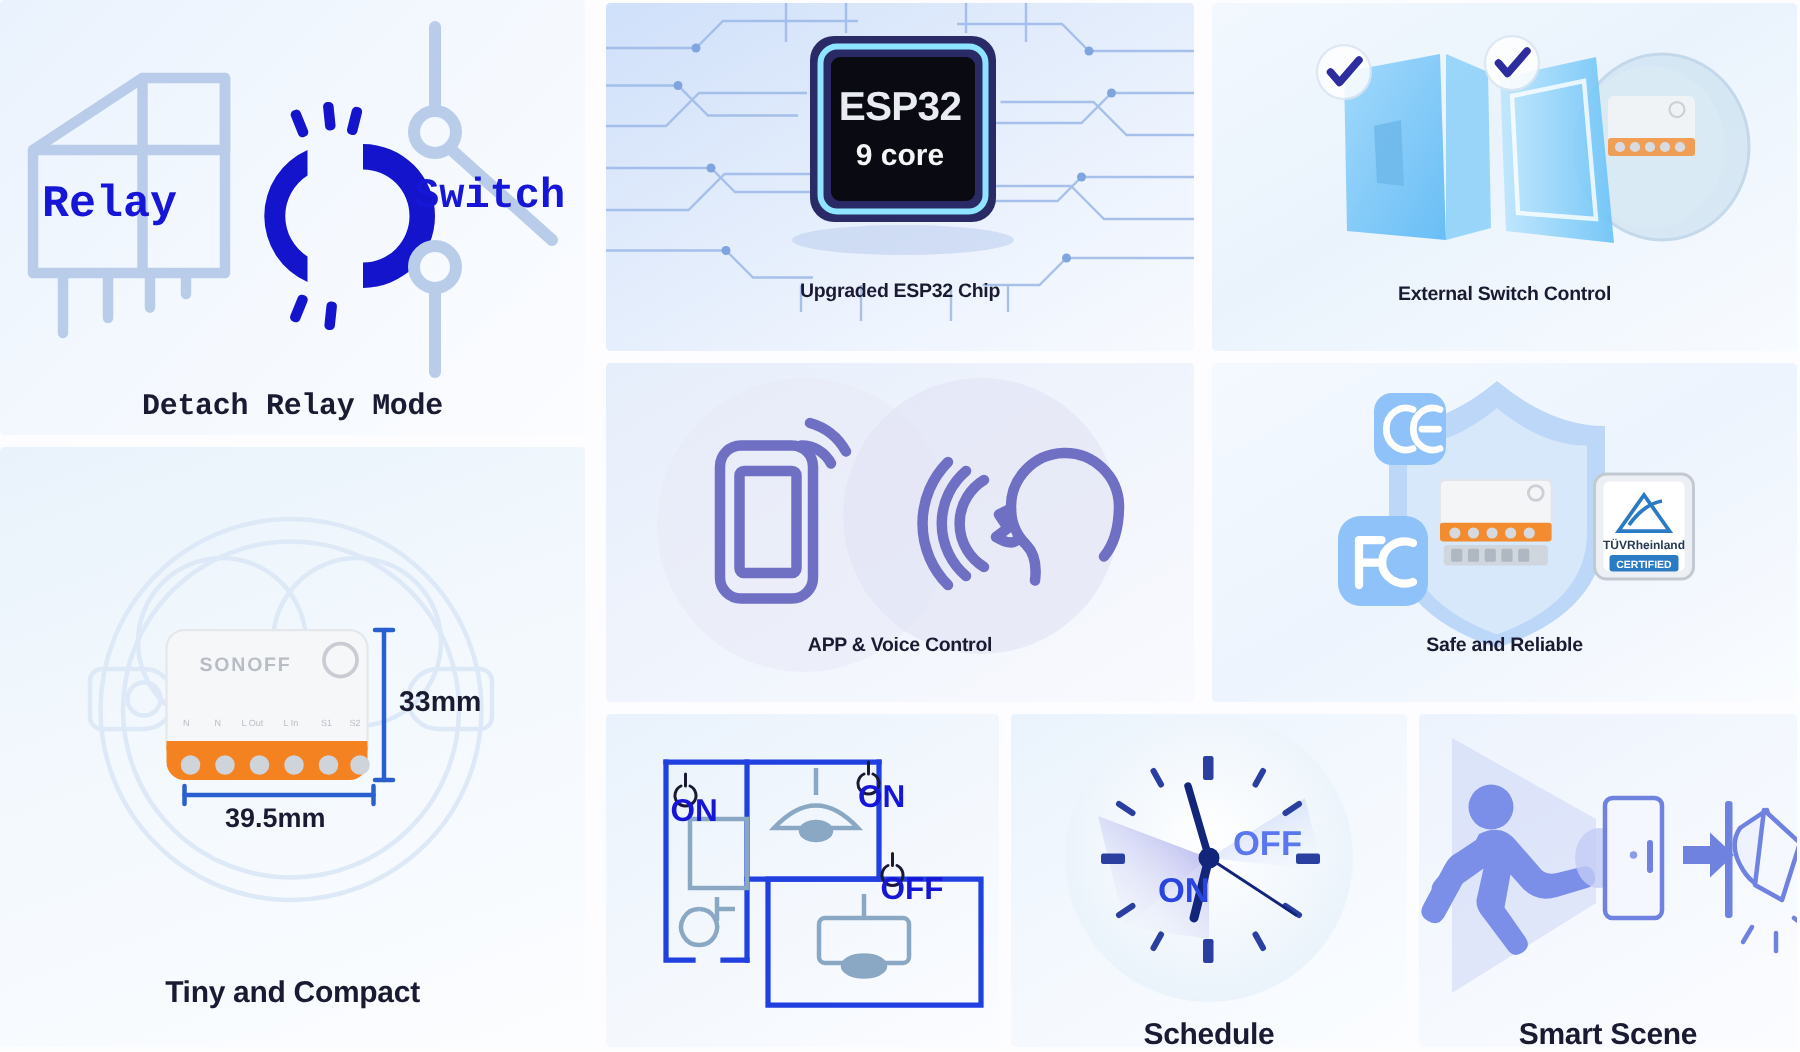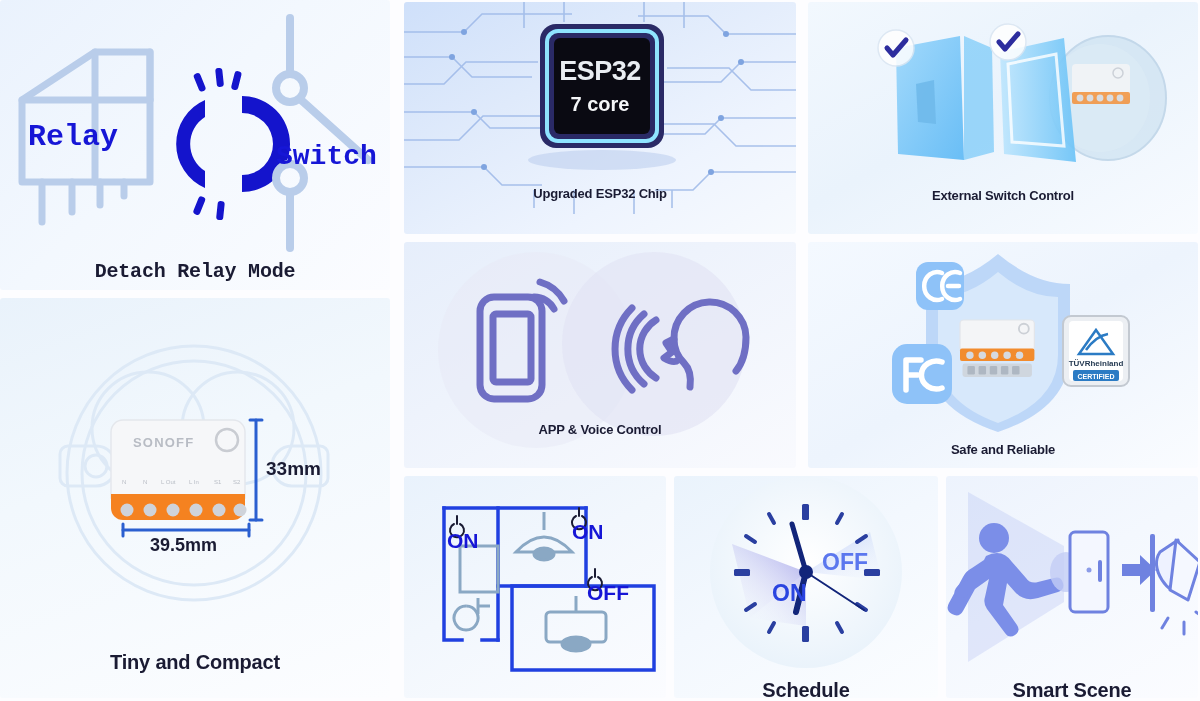--- a/index.html
+++ b/index.html
@@ -115,21 +115,21 @@
 
       <g stroke="#b9cdea" stroke-width="8" stroke-linecap="round" fill="none">
         <line x1="290" y1="18" x2="290" y2="70"></line>
         <circle cx="290" cy="88" r="14"></circle>
         <line x1="300" y1="99" x2="368" y2="160"></line>
         <circle cx="290" cy="178" r="14"></circle>
         <line x1="290" y1="194" x2="290" y2="248"></line>
       </g>
     </svg>
     <span class="blue-label" style="left:28px; top:120px; font-size:30px;">Relay</span>
-    <span class="blue-label" style="left:276px; top:141px; font-size:28px;">Switch</span>
+    <span class="blue-label" style="left:276px; top:116px; font-size:28px;">Switch</span>
     <div class="caption cap-md" style="top:240px;">Detach Relay Mode</div>
   </div>
 
   <div class="card" id="card-tiny-compact">
     <svg class="art" width="390" height="400" viewBox="0 0 390 400">
       <g fill="none" stroke="#dde9f6" stroke-width="3">
         <circle cx="194" cy="175" r="127"></circle>
         <circle cx="194" cy="175" r="112"></circle>
         <circle cx="148" cy="130" r="56"></circle>
         <circle cx="238" cy="130" r="56"></circle>
@@ -206,21 +206,21 @@
       </g>
 
       <g>
         <rect x="136" y="22" width="124" height="124" rx="16" fill="#2a2a66"></rect>
         <rect x="143" y="29" width="110" height="110" rx="11" fill="none" stroke="#8fe4ff" stroke-width="4"></rect>
         <rect x="150" y="36" width="96" height="96" rx="6" fill="#0a0a12"></rect>
       </g>
       <ellipse cx="198" cy="158" rx="74" ry="10" fill="#b9ccec" opacity="0.55"></ellipse>
     </svg>
     <div style="position:absolute;left:0;right:0;top:54px;text-align:center;font-size:27px;font-weight:bold;color:#e9edf2;letter-spacing:-0.5px;">ESP32</div>
-    <div style="position:absolute;left:0;right:0;top:91px;text-align:center;font-size:20px;font-weight:bold;color:#f4f6f8;">7 core</div>
+    <div style="position:absolute;left:0;right:0;top:91px;text-align:center;font-size:20px;font-weight:bold;color:#f4f6f8;">9 core</div>
     <div class="caption cap-lg" style="top:184px;">Upgraded ESP32 Chip</div>
   </div>
 
   <div class="card" id="card-app-voice">
     <svg class="art" width="392" height="226" viewBox="0 0 392 226">
       <circle cx="132" cy="108" r="98" fill="#e7e9f6" opacity="0.55"></circle>
       <circle cx="250" cy="102" r="92" fill="#e2e4f4" opacity="0.65"></circle>
       <g fill="none" stroke="#6f6fc4" stroke-width="7" stroke-linecap="round" stroke-linejoin="round">
         <rect x="76" y="55" width="62" height="102" rx="14"></rect>
         <rect x="89" y="72" width="38" height="68" rx="3"></rect>
@@ -331,21 +331,21 @@
       <g>
         <rect x="255" y="74" width="66" height="70" rx="8" fill="#eceff3" stroke="#c3c9d1" stroke-width="2"></rect>
         <rect x="261" y="79" width="54" height="60" rx="4" fill="#ffffff"></rect>
         <path d="M288 88 l17 24 h-34 Z" fill="none" stroke="#2b7bc4" stroke-width="2.5"></path>
         <path d="M278 108 q10 -14 22 -16" fill="none" stroke="#2b7bc4" stroke-width="2.5"></path>
         <text x="288" y="124" text-anchor="middle" font-family="Liberation Sans, sans-serif" font-size="8" font-weight="bold" fill="#253a52">TÜVRheinland</text>
         <rect x="265" y="128" width="46" height="11" rx="2" fill="#2b7bc4"></rect>
         <text x="288" y="136.5" text-anchor="middle" font-family="Liberation Sans, sans-serif" font-size="7" font-weight="bold" fill="#ffffff">CERTIFIED</text>
       </g>
     </svg>
-    <div class="caption cap-lg" style="top:180px;margin-top:20px;">Safe and Reliable</div>
+    <div class="caption cap-lg" style="top:180px;">Safe and Reliable</div>
   </div>
 
   <div class="card" id="card-power-on">
     <svg class="art" width="262" height="222" viewBox="0 0 262 222">
       <g stroke="#2040e0" stroke-width="3.5" fill="none" stroke-linecap="square">
         <path d="M40 32 h142"></path>
         <path d="M40 32 v132 M40 164 h18 M78 164 h16"></path>
         <path d="M94 32 v132"></path>
         <path d="M94 110 h88"></path>
         <path d="M182 32 v78"></path>

